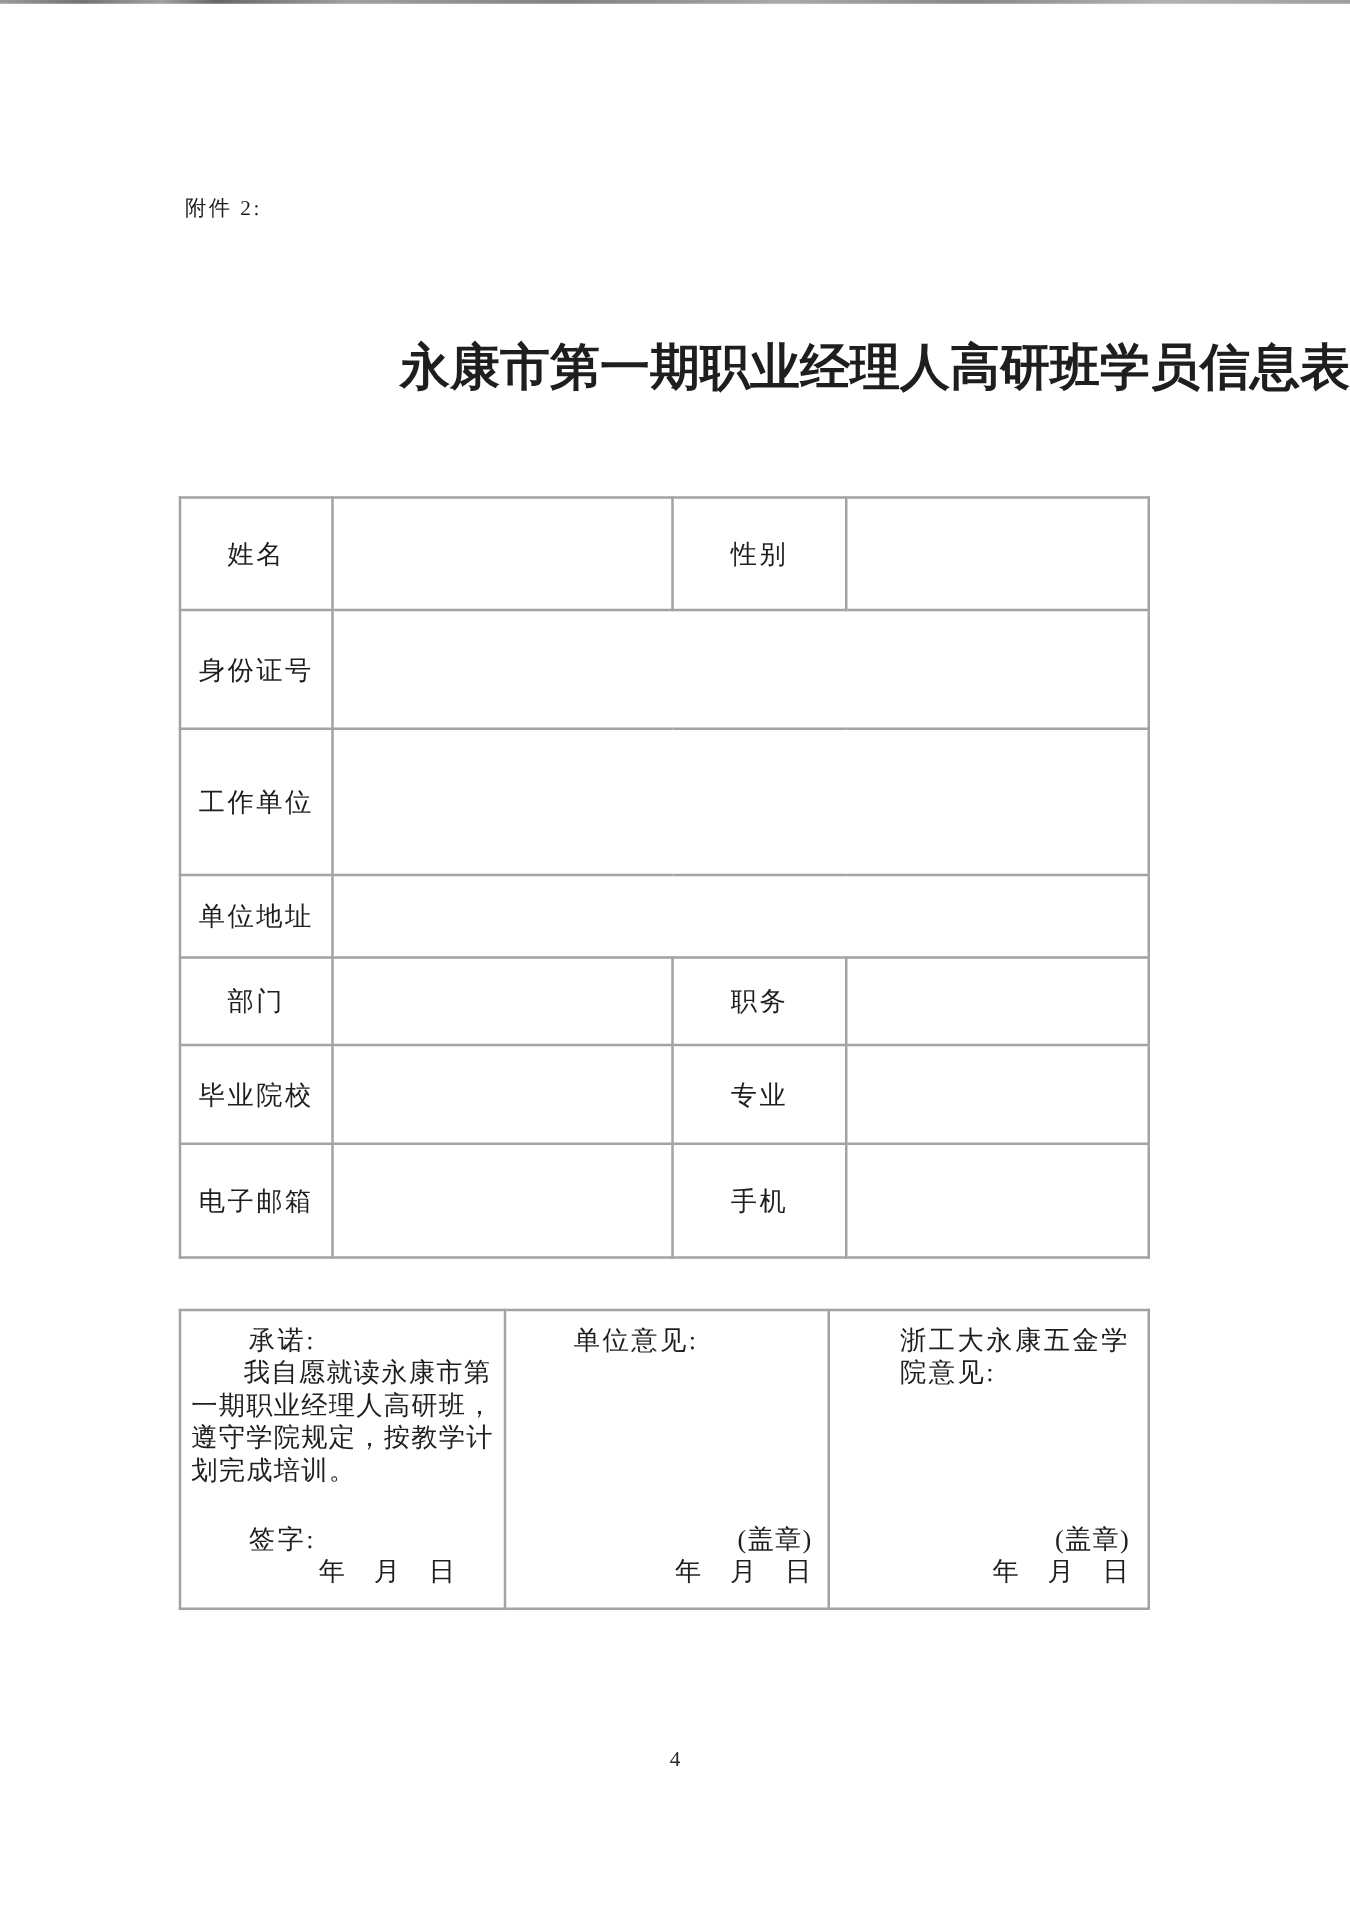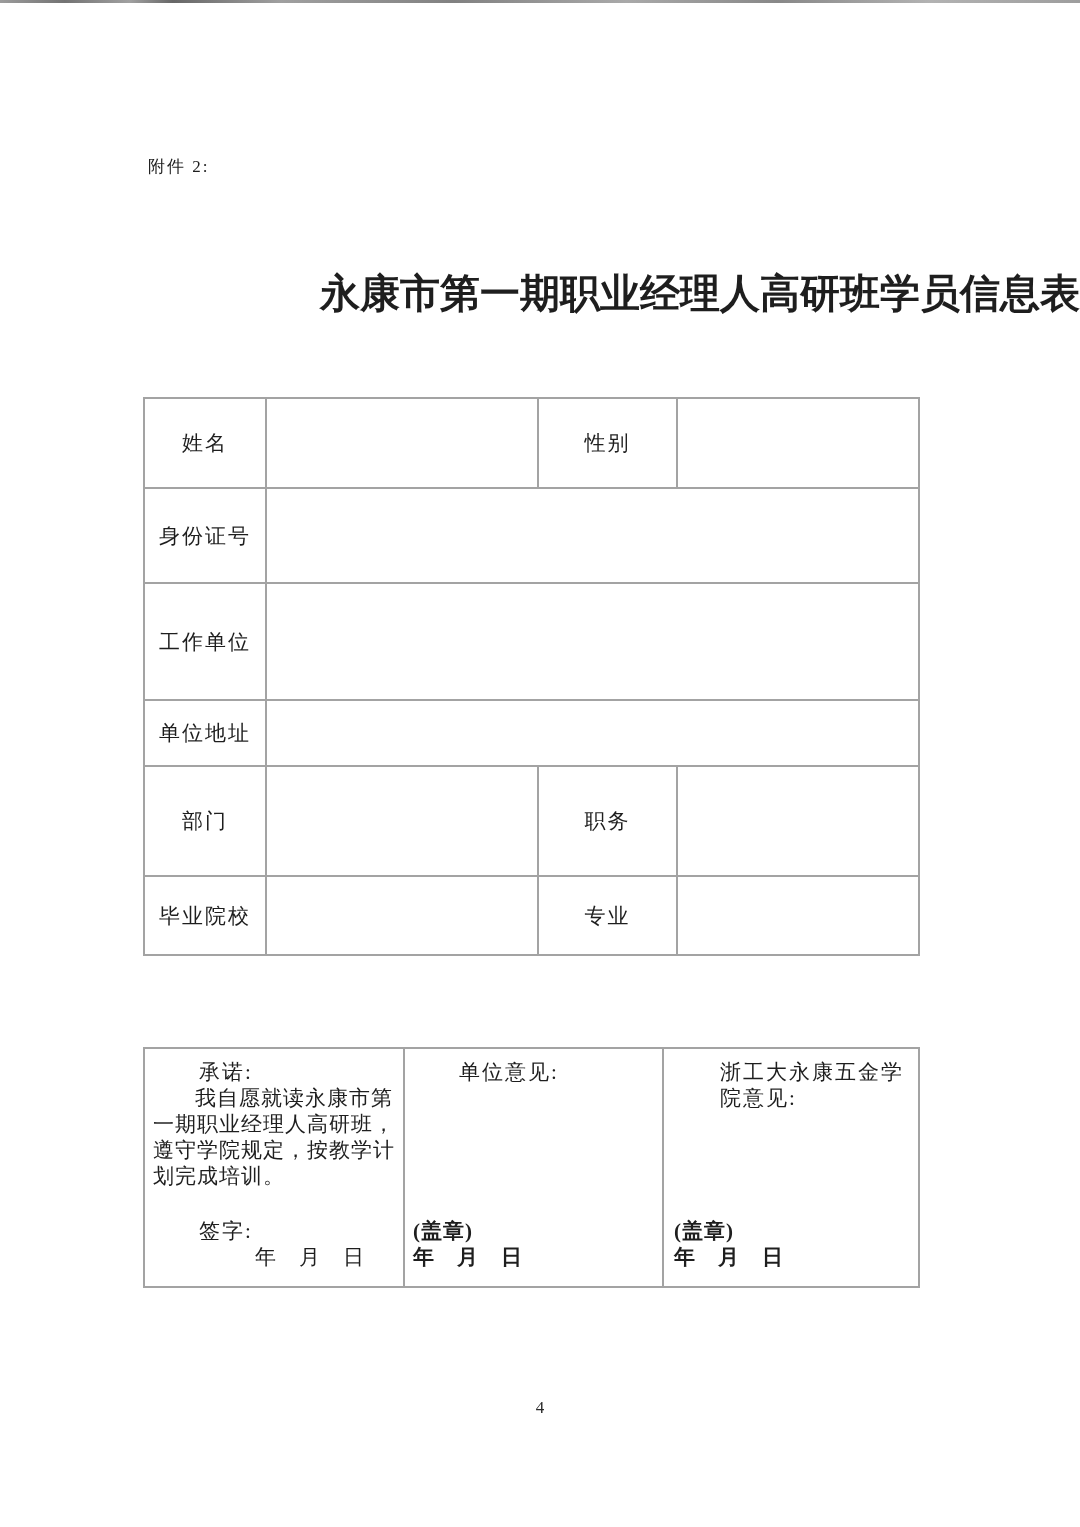--- a/index.html
+++ b/index.html
@@ -51,21 +51,21 @@
     height: 211px;
     display: flex; flex-direction: column;
     line-height: 26px;
     letter-spacing: 1px;
   }
   .cell-heading { letter-spacing: 2px; margin-left: 46px; }
   .commit-body { text-indent: 2em; letter-spacing: 1px; }
   .sign-block, .seal-block { margin-top: auto; }
   .date-line { white-space: nowrap; }
   .date-left { text-align: right; padding-right: 30px; }
-  .date-right, .seal-line { text-align: left; padding-right: 4px; font-weight: bold; }
+  .date-right, .seal-line { text-align: right; padding-right: 4px; }
   .page-number {
     position: absolute; left: 0; top: 1398px; width: 1080px;
     text-align: center; font-size: 17px; color: #2a2a2a;
   }
 </style>
 </head>
 <body>
 
 <div class="scan-edge"></div>
 
@@ -92,30 +92,36 @@
       <td class="value" colspan="3"></td>
     </tr>
     <tr style="height:117px">
       <td class="label">工作单位</td>
       <td class="value" colspan="3"></td>
     </tr>
     <tr style="height:66px">
       <td class="label">单位地址</td>
       <td class="value" colspan="3"></td>
     </tr>
-    <tr style="height:110px">
+    <tr style="height:70px">
       <td class="label">部门</td>
       <td class="value"></td>
       <td class="label">职务</td>
       <td class="value"></td>
     </tr>
     <tr style="height:79px">
       <td class="label">毕业院校</td>
       <td class="value"></td>
       <td class="label">专业</td>
+      <td class="value"></td>
+    </tr>
+    <tr style="height:91px">
+      <td class="label">电子邮箱</td>
+      <td class="value"></td>
+      <td class="label">手机</td>
       <td class="value"></td>
     </tr>
   </tbody>
 </table>
 
 <table class="form-table bottom">
   <colgroup>
     <col style="width:260px">
       <col style="width:259px">
       <col style="width:256px">

